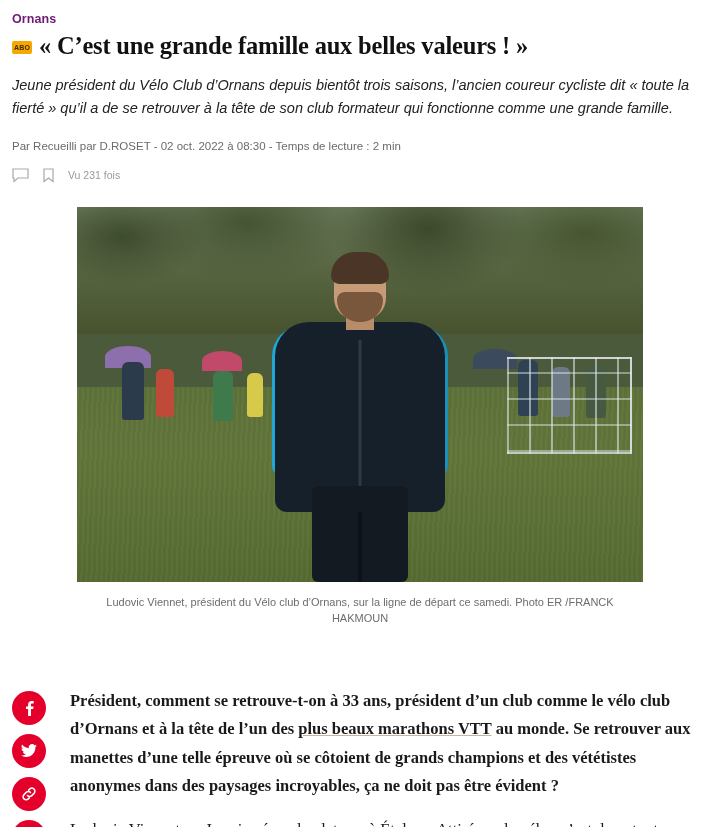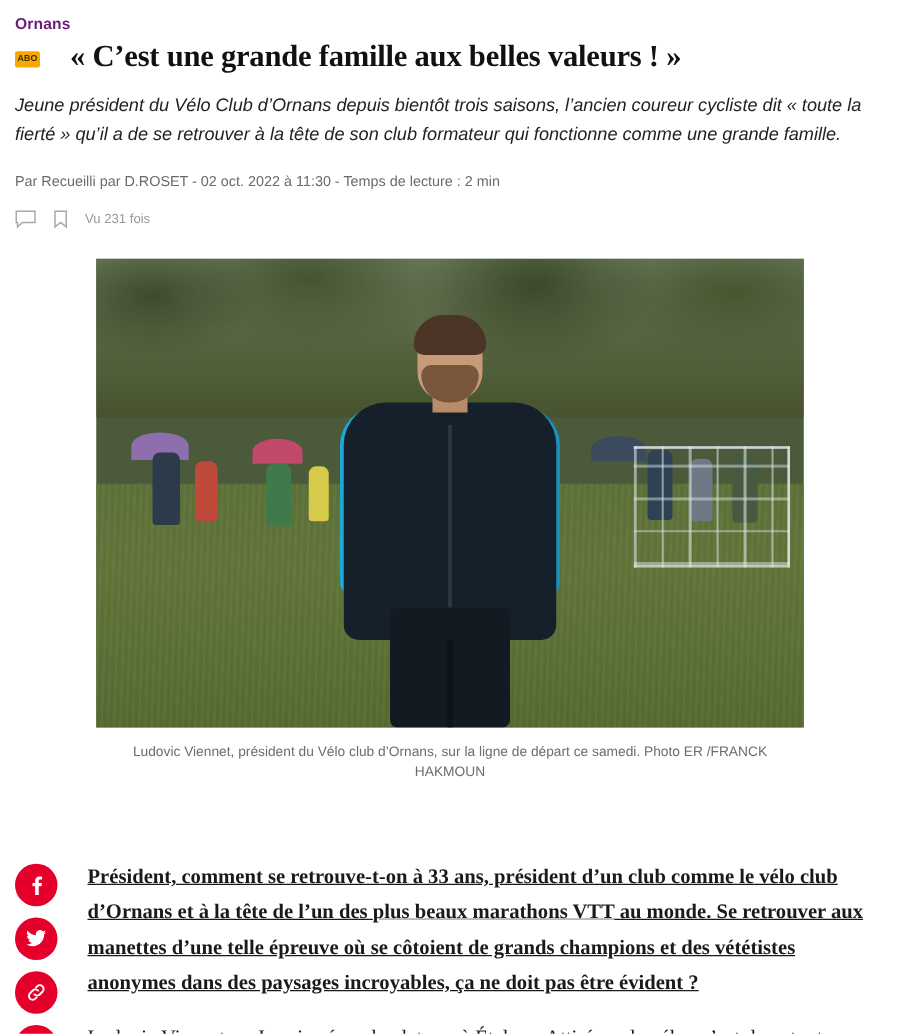--- a/index.html
+++ b/index.html
@@ -26,21 +26,21 @@
   .kicker {
     color: #701a75;
     font-size: 12.5px;
     font-weight: bold;
     letter-spacing: 0.1px;
     margin: 2px 0 6px 0;
   }
   .headline-row {
     display: flex;
     align-items: flex-start;
-    gap: 24px;
+    gap: 7px;
   }
   .badge-abo {
     flex: 0 0 auto;
     margin-top: 9px;
     width: 20px;
     height: 13px;
     border-radius: 2px;
     background: #f5a800;
     color: #3a2a00;
     font-size: 7px;
@@ -234,21 +234,20 @@
     color: #fff;
     display: flex; align-items: center; justify-content: center;
   }
   .share-btn svg { display: block; }
   .para {
     font-family: "Liberation Serif", serif;
     font-size: 16.5px;
     line-height: 1.72;
     color: #1a1a1a;
     margin: 0 0 16px 0;
-    text-decoration: underline;
   }
   .para.question { font-weight: bold; }
   .para a, .inline-link {
     color: #1a1a1a;
     text-decoration: underline;
     text-decoration-color: #c4b6a0;
   }
   .link-red {
     color: #c0392b;
     text-decoration: underline;
@@ -262,21 +261,21 @@
 
     <div class="kicker">Ornans</div>
 
     <div class="headline-row">
       <div class="badge-abo">ABO</div>
       <h1 class="headline">« C’est une grande famille aux belles valeurs ! »</h1>
     </div>
 
     <p class="standfirst">Jeune président du Vélo Club d’Ornans depuis bientôt trois saisons, l’ancien coureur cycliste dit « toute la fierté » qu’il a de se retrouver à la tête de son club formateur qui fonctionne comme une grande famille.</p>
 
-    <div class="byline">Par Recueilli par D.ROSET - 02 oct. 2022 à 11:30 - Temps de lecture : 2 min</div>
+    <div class="byline">Par Recueilli par D.ROSET - 02 oct. 2022 à 08:30 - Temps de lecture : 2 min</div>
 
     <div class="meta-row">
       <span class="meta-icon">
         <svg width="17" height="15" viewBox="0 0 17 15" fill="none" stroke="#a9a9a9" stroke-width="1.2">
           <path d="M1 1h15v9H6l-4 3.5V10H1z"></path>
         </svg>
       </span>
       <span class="meta-icon">
         <svg width="11" height="15" viewBox="0 0 11 15" fill="none" stroke="#a9a9a9" stroke-width="1.2">
           <path d="M1 1h9v12.5L5.5 10 1 13.5z"></path>

